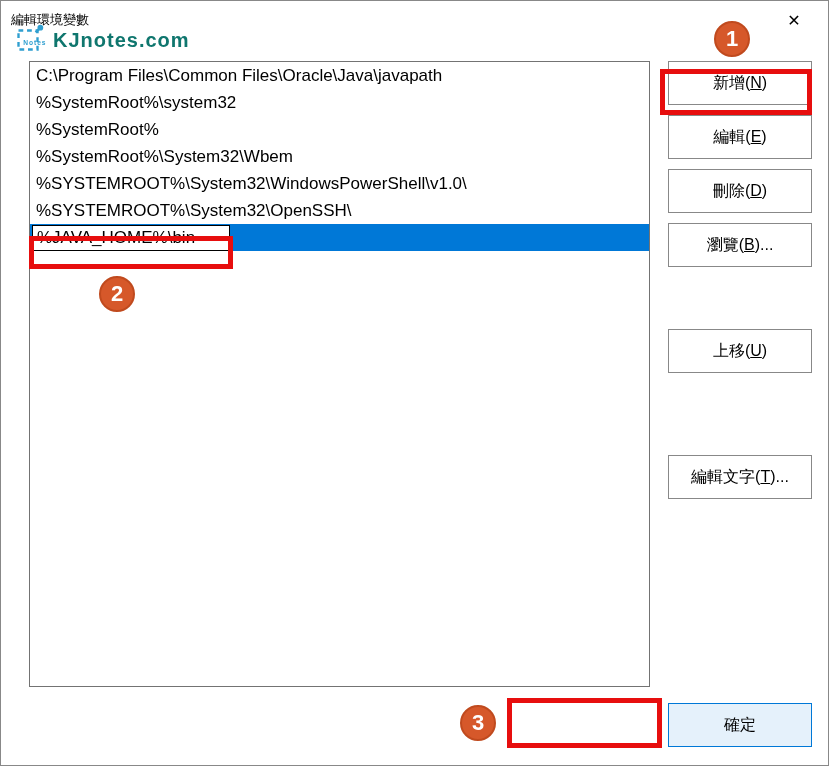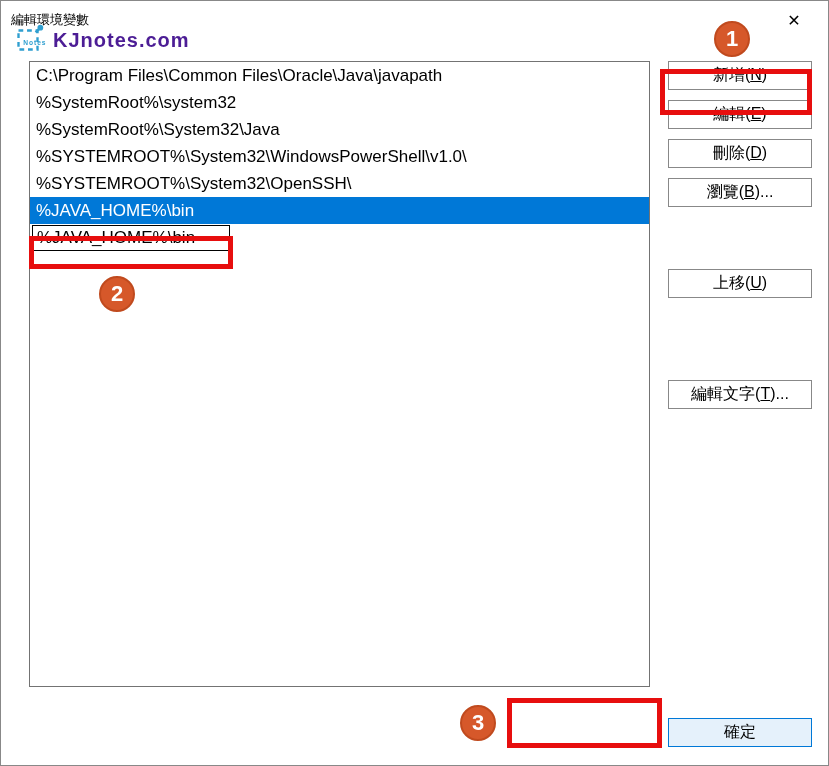--- a/index.html
+++ b/index.html
@@ -32,21 +32,21 @@
       font-weight: 300;
       cursor: pointer;
     }
     .watermark {
       position: absolute;
       left: 8px;
       top: 20px;
       display: flex;
       align-items: center;
       gap: 6px;
-      color: #4c1d95;
+      color: #0f766e;
       font-size: 20px;
       font-weight: bold;
       z-index: 1;
       letter-spacing: 1px;
     }
     .watermark-icon {
       width: 38px;
       height: 38px;
       position: relative;
     }
@@ -86,21 +86,21 @@
       font-family: inherit;
       outline: none;
     }
     .button-col {
       width: 144px;
       display: flex;
       flex-direction: column;
       gap: 10px;
     }
     .btn {
-      height: 29px;
+      height: 44px;
       border: 1px solid #888;
       background: #fff;
       font-size: 16px;
       cursor: pointer;
       font-family: inherit;
     }
     .gap-small { height: 42px; }
     .gap-med { height: 62px; }
     .footer {
       position: absolute;
@@ -157,21 +157,22 @@
       <text x="15" y="25" font-size="7" fill="#2f9fd0">Notes</text>
     </svg>
   </span>
   <span>KJnotes.com</span>
 </div>
 
 <div class="content-area">
   <div class="listbox" id="listbox">
       <div class="list-row">C:\Program Files\Common Files\Oracle\Java\javapath</div>
       <div class="list-row">%SystemRoot%\system32</div>
-      <div class="list-row">%SystemRoot%\System32\Java</div>
+      <div class="list-row">%SystemRoot%</div>
+      <div class="list-row">%SystemRoot%\System32\Wbem</div>
       <div class="list-row">%SYSTEMROOT%\System32\WindowsPowerShell\v1.0\</div>
       <div class="list-row">%SYSTEMROOT%\System32\OpenSSH\</div>
       <div class="list-row selected">%JAVA_HOME%\bin</div>
       <input class="editing-input" value="%JAVA_HOME%\bin" style="top: 163px;">
     </div>
 
   <div class="button-col">
     <button class="btn">
       <span>新增(</span><span class="underline-letter">N</span><span>)</span>
     </button>

